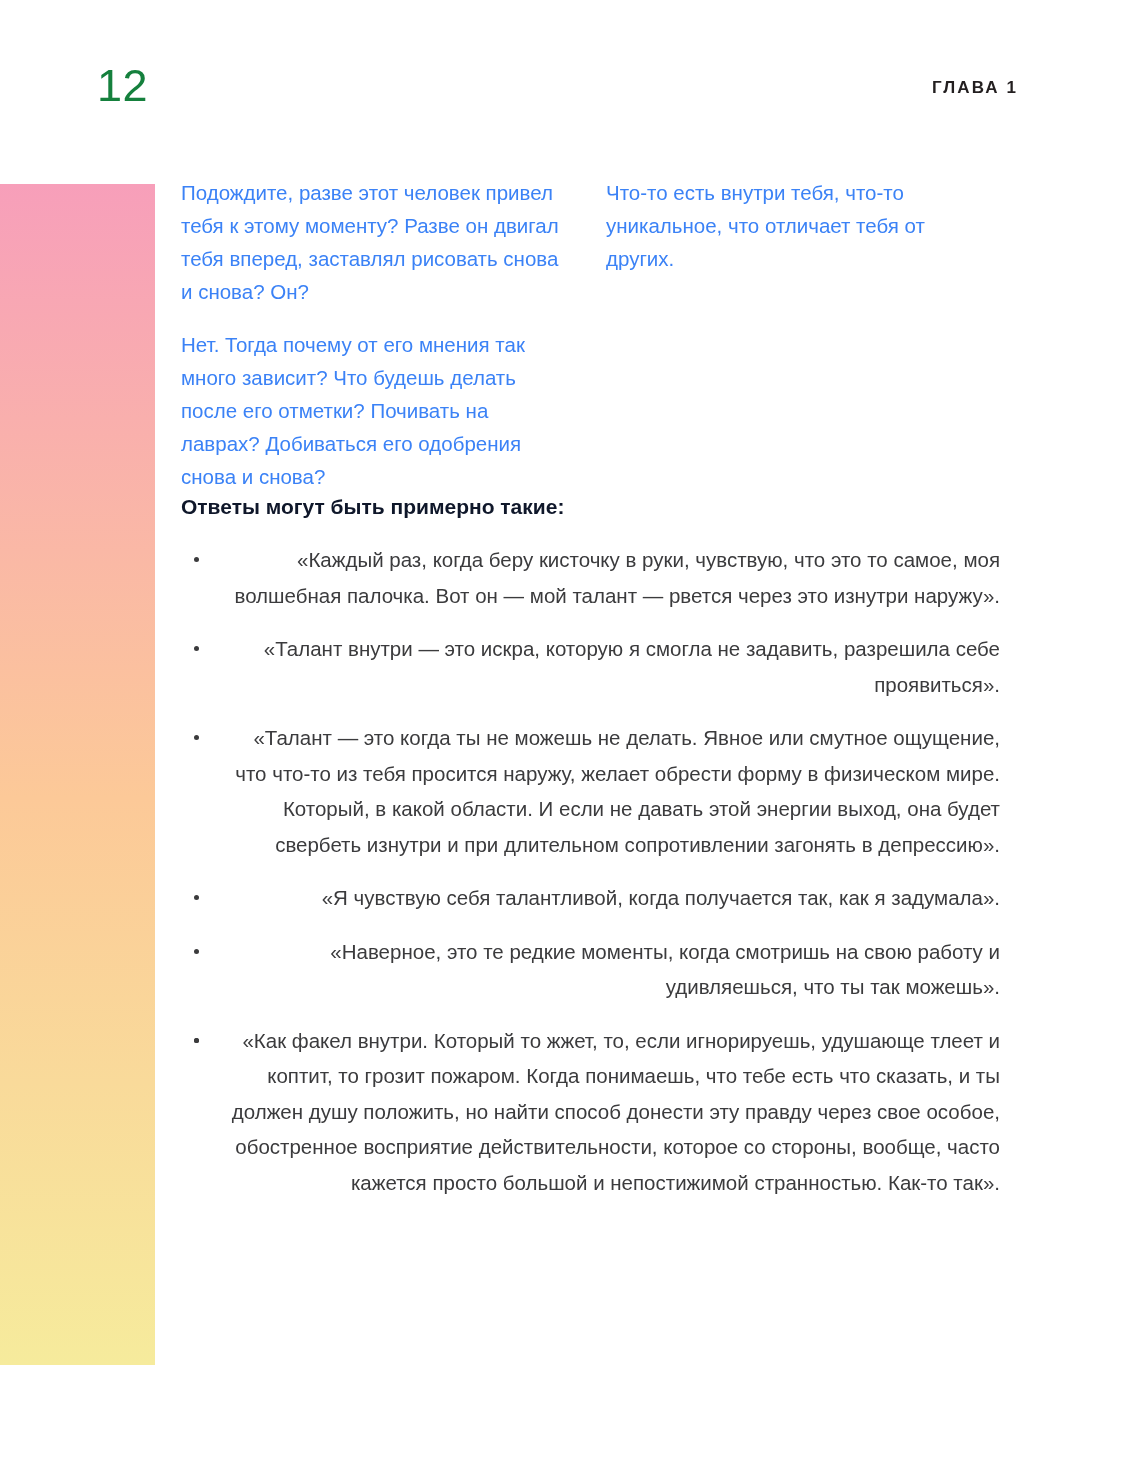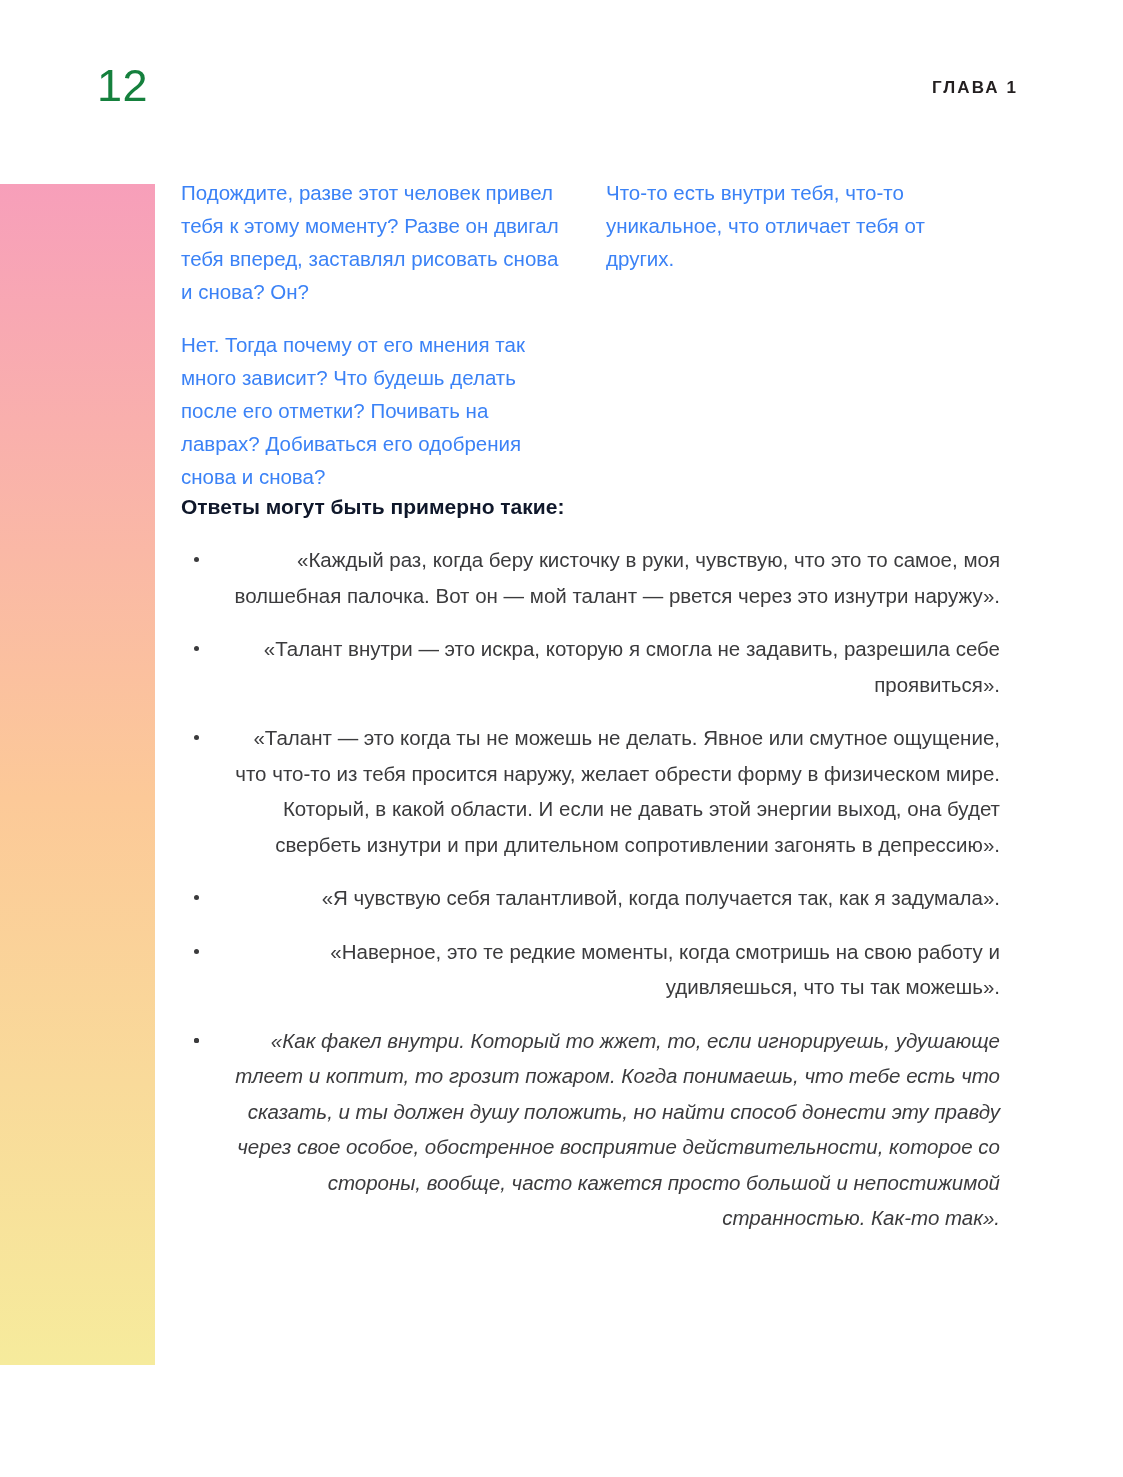--- a/index.html
+++ b/index.html
@@ -104,21 +104,21 @@
   }
   .answers-list li {
     position: relative;
     padding-left: 33px;
     margin-bottom: 18px;
     font-size: 20.5px;
     line-height: 35.5px;
     color: #3b3b3d;
     font-weight: 400;
   }
-  .answers-list li:last-child { margin-bottom: 0; font-style: italic; }
+  .answers-list li:last-child { margin-bottom: 0; }
   .bullet-dot {
     position: absolute;
     left: 6px;
     top: 15px;
     width: 5px;
     height: 5px;
     border-radius: 50%;
     background: #3b3b3d;
   }
 </style>

